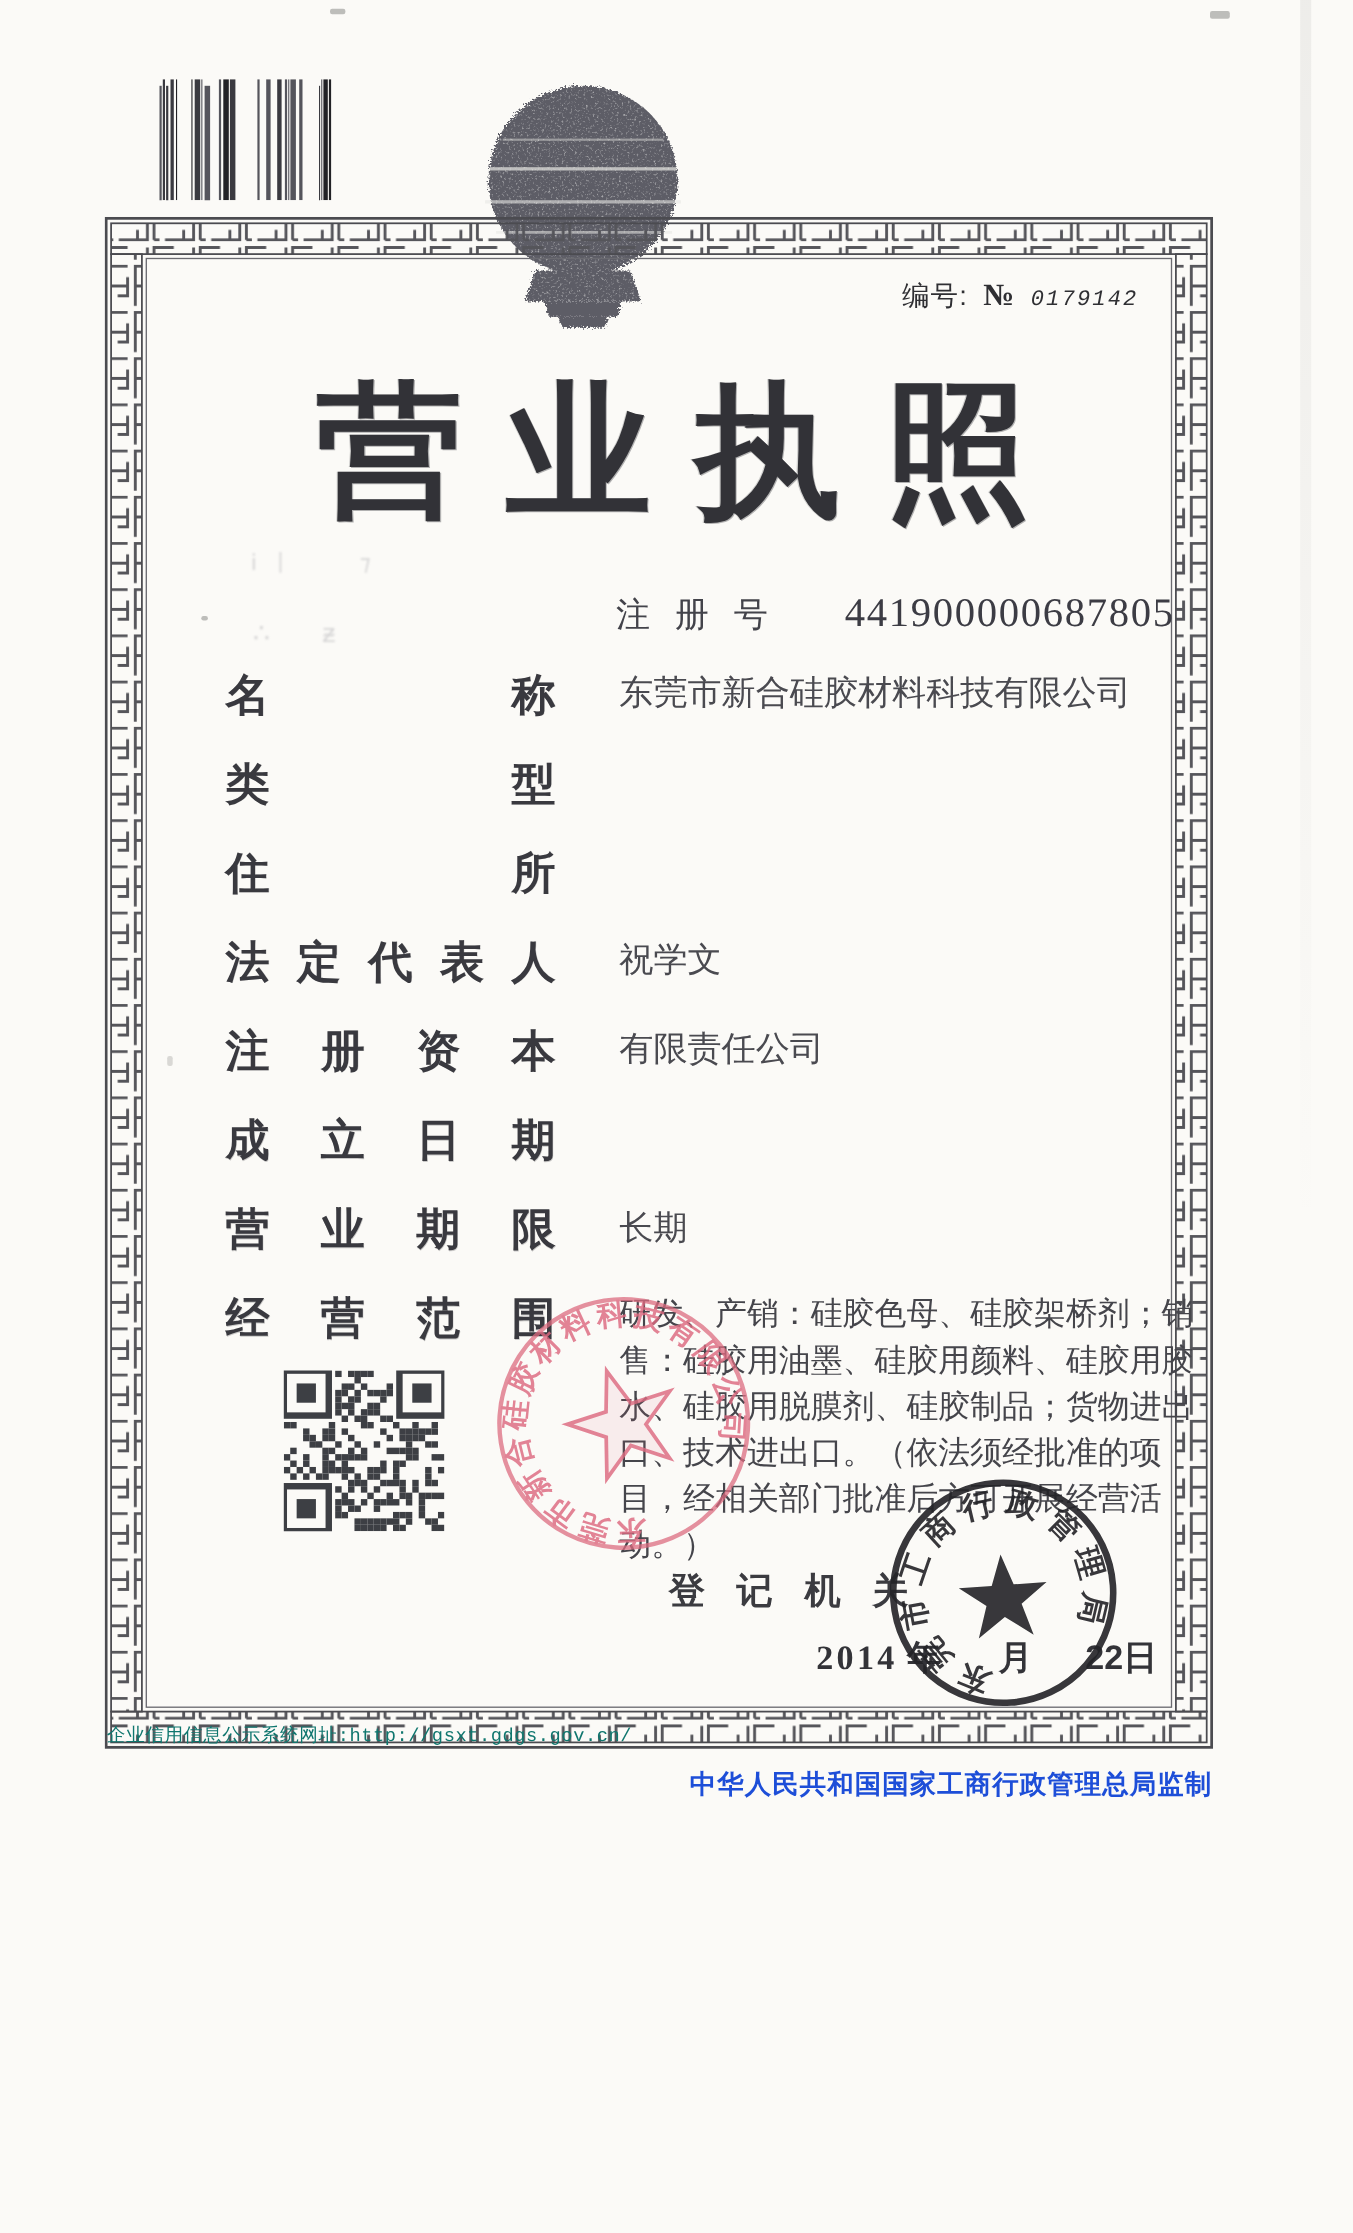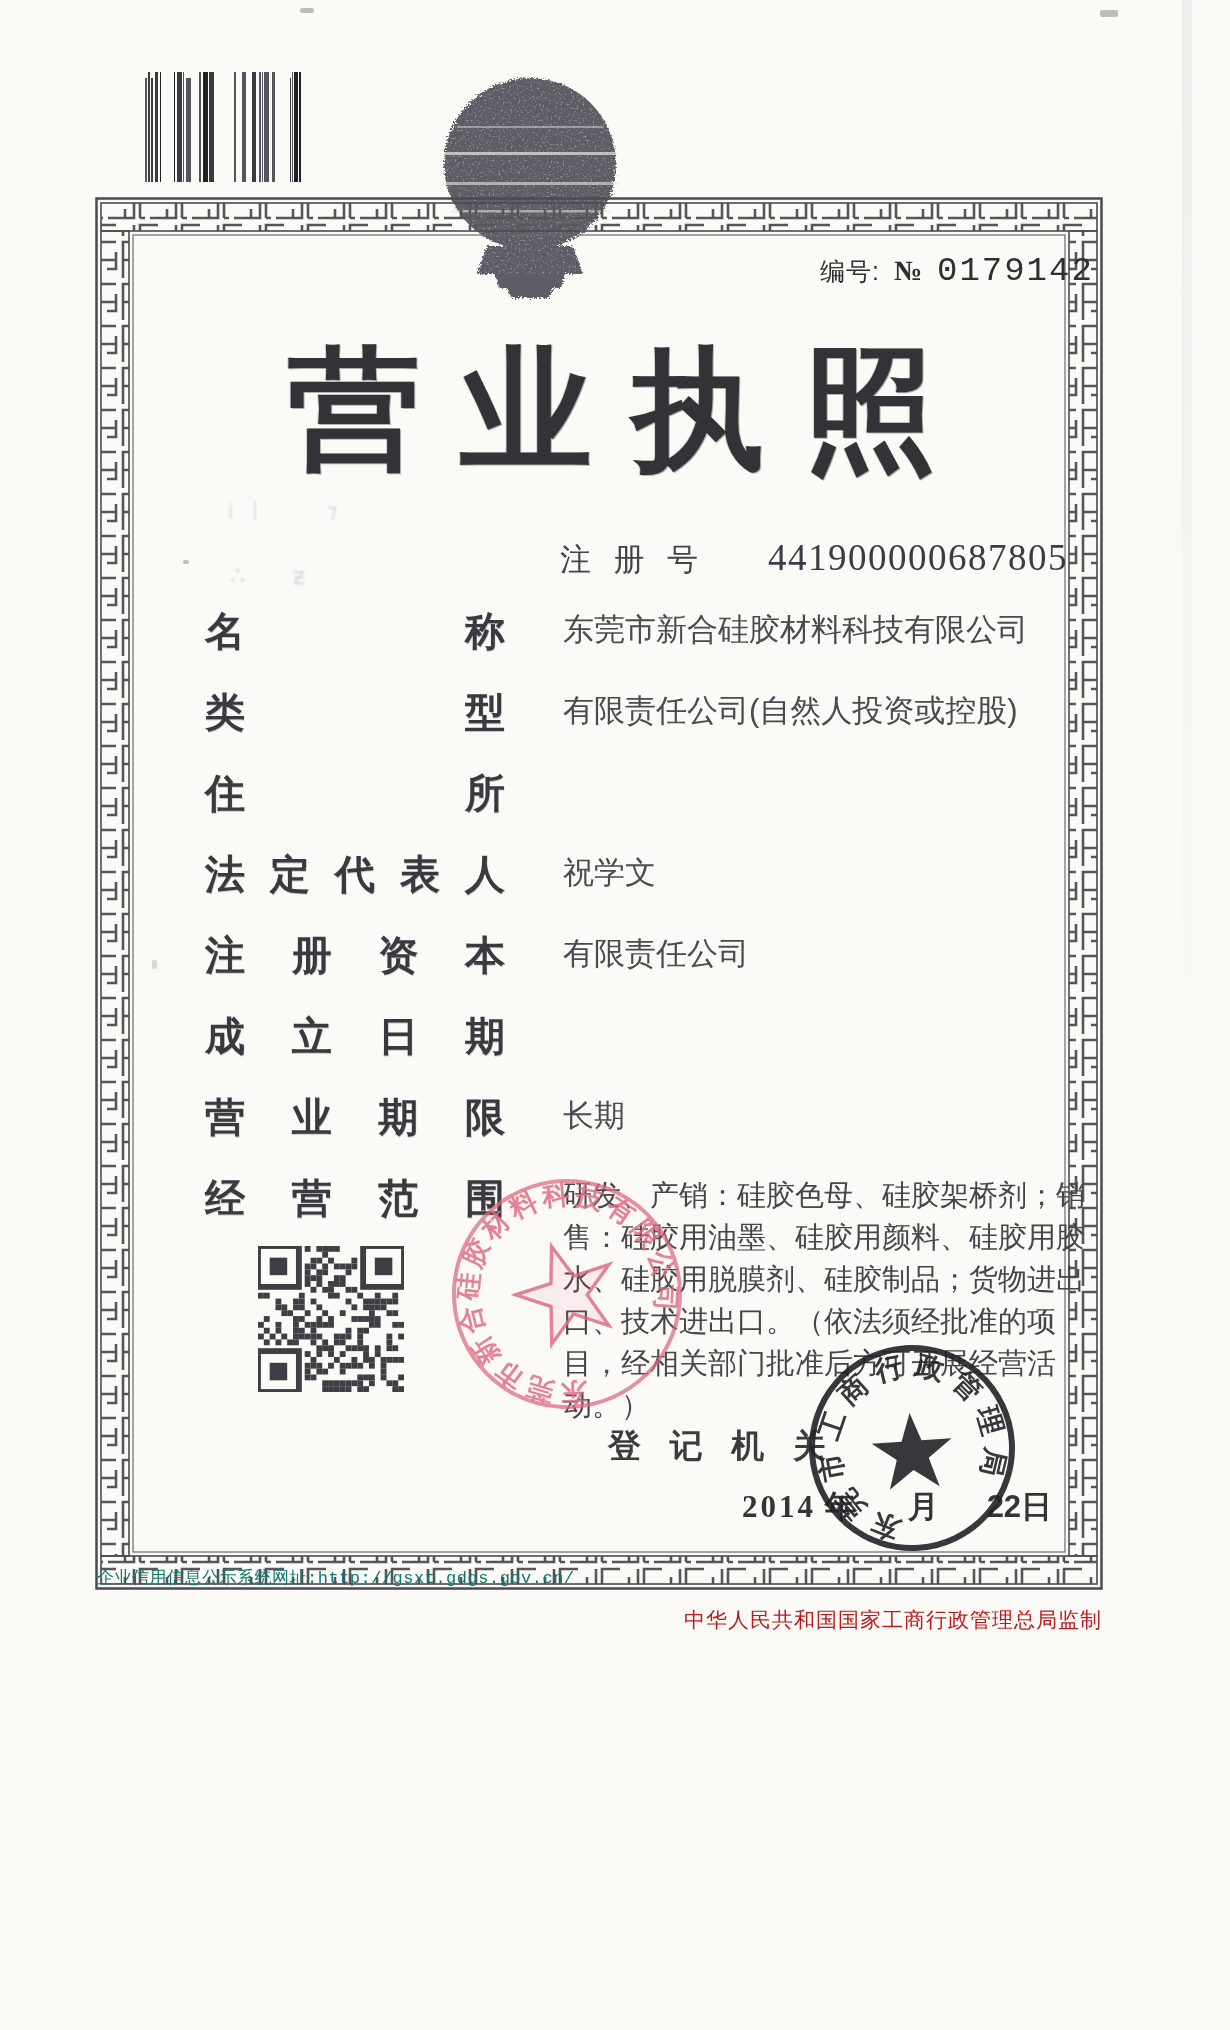--- a/index.html
+++ b/index.html
@@ -20,21 +20,21 @@
   .barcode{position:absolute;left:133px;top:72px;}
   .emblem{position:absolute;left:437px;top:74px;}
 
   
   .frame{position:absolute;left:95px;top:197px;}
 
   
   .serial{position:absolute;left:820px;top:252px;width:290px;
     font-size:25px;letter-spacing:1px;color:#2f2f33;white-space:nowrap;}
   .serial .no-mark{font-family:"Liberation Serif","DejaVu Serif",serif;font-weight:700;font-size:28px;padding:0 6px;}
-  .serial .num{font-family:"Liberation Mono","DejaVu Sans Mono",monospace;font-size:34px;letter-spacing:2px;}
+  .serial .num{font-family:"Liberation Mono","DejaVu Sans Mono",monospace;font-size:20px;letter-spacing:2px;font-style:italic;}
 
   
   .title{position:absolute;left:288px;top:322px;width:648px;
     font-size:132px;font-weight:900;color:#323237;
     text-shadow:1px 1px 0 rgba(40,40,45,.35), -1px 0 0 rgba(40,40,45,.2);}
   .justify-chars{display:flex;justify-content:space-between;}
 
   
   .regline{position:absolute;left:560px;top:536px;display:flex;align-items:baseline;white-space:nowrap;}
   .regline .lbl{width:138px;font-size:31px;color:#43434a;font-weight:500;margin-right:34px;}
@@ -63,21 +63,21 @@
     font-size:33px;font-weight:600;color:#3b3b40;}
   .dateline{position:absolute;left:742px;top:1486px;font-size:31px;color:#333338;
     font-weight:600;white-space:nowrap;}
   .dateline .y{font-family:"Liberation Serif","DejaVu Serif",serif;letter-spacing:3px;}
   .dateline .gap1{display:inline-block;width:52px;}
   .dateline .gap2{display:inline-block;width:48px;}
 
   
   .footer-left{position:absolute;left:97px;top:1566px;font-size:17px;color:#0f766e;
     font-family:"Liberation Mono","DejaVu Sans Mono",monospace;letter-spacing:.5px;}
-  .footer-right{position:absolute;right:128px;top:1606px;font-size:21px;font-weight:400;color:#b91c1c;letter-spacing:1px;}
+  .footer-right{position:absolute;right:128px;top:1606px;font-size:24px;font-weight:700;color:#1d4ed8;letter-spacing:1px;}
 </style>
 </head>
 <body>
 
 <div class="page">
 
   <div class="speck" style="left:300px;top:8px;width:14px;height:5px;"></div>
   <div class="speck" style="left:1100px;top:10px;width:18px;height:7px;"></div>
   <div class="speck" style="left:183px;top:560px;width:6px;height:4px;"></div>
   <div class="speck" style="left:152px;top:960px;width:5px;height:9px;opacity:.3;"></div>
@@ -187,21 +187,20 @@
           <span>名</span>
           <span>称</span>
         </div>
       <div class="value">东莞市新合硅胶材料科技有限公司</div>
     </div>
     <div class="row">
       <div class="label justify-chars">
           <span>类</span>
           <span>型</span>
         </div>
-      <div class="value">有限责任公司(自然人投资或控股)</div>
     </div>
     <div class="row">
       <div class="label justify-chars">
           <span>住</span>
           <span>所</span>
         </div>
     </div>
     <div class="row">
       <div class="label justify-chars">
           <span>法</span>

